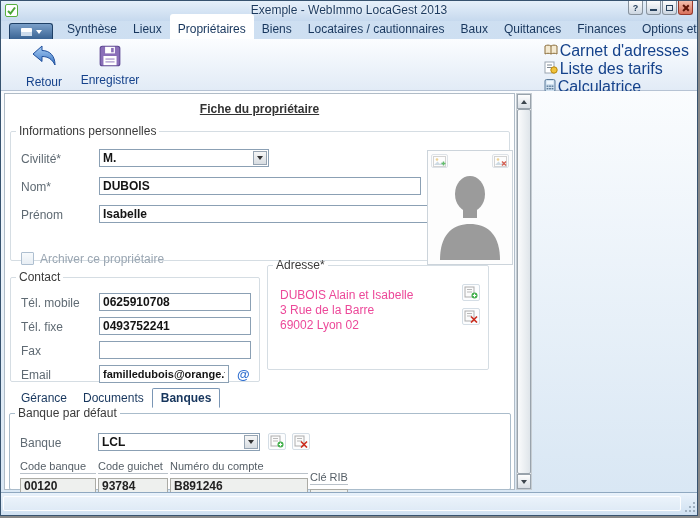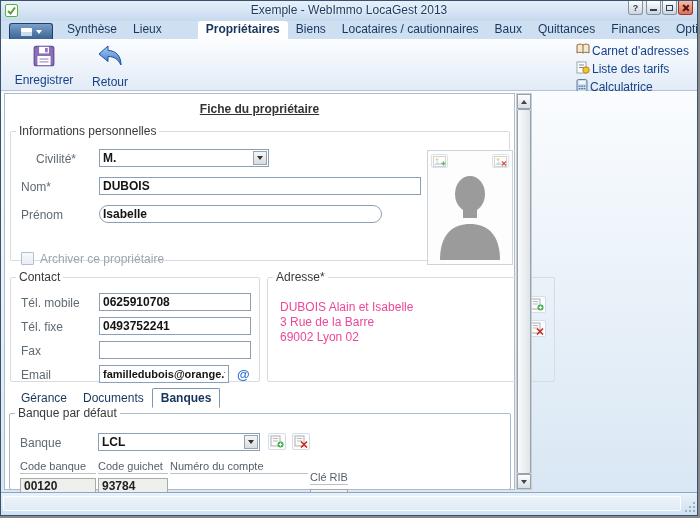--- a/index.html
+++ b/index.html
@@ -36,31 +36,31 @@
   .appmenu { position:absolute; left:8px; top:2px; width:44px; height:16px;
     border:1px solid #1f4066; border-bottom:none; border-radius:3px 3px 0 0;
     background:linear-gradient(#7ba0c9,#3a6494); display:flex; align-items:center;
     justify-content:center; gap:4px; }
   .appmenu .mini-win { width:11px; height:8px; background:#fff; border-radius:1px;
     box-shadow:inset 0 -4px 0 #cddcec; }
   .arr-down-w { width:0; height:0; border-left:3px solid transparent;
     border-right:3px solid transparent; border-top:4px solid #fff; }
   .tabs { position:absolute; left:58px; top:0; height:18px; display:flex; align-items:flex-end; }
   .tab { padding:2px 8px 3px; font-size:12px; color:#17365d; white-space:nowrap; cursor:default; }
-  .tab.active { background:#fff; border-radius:3px 3px 0 0; font-weight:bold; padding-top:1px;margin-left:28px; }
+  .tab.active { background:#fff; border-radius:3px 3px 0 0; font-weight:normal; padding-top:8px; }
 
   
   .ribbon { position:absolute; left:0; top:38px; right:0; height:52px;
     background:linear-gradient(#fbfdff,#e2ebf6); border-bottom:1px solid #b6c3d4; }
   .ribbon-left { position:absolute; left:10px; top:2px; display:flex; }
   .rb-big { width:66px; padding-top:3px; display:flex; flex-direction:column;
     align-items:center; gap:2px; font-size:12px; color:#15428b; cursor:default; }
   .ribbon-right { position:absolute; right:8px; top:4px; display:flex;
     flex-direction:column; gap:3px; align-items:flex-start; }
-  .rb-link { display:flex; align-items:center; gap:2px; font-size:12px;
+  .rb-link { display:flex; align-items:center; gap:2px; font-size:16px;
     color:#15428b; cursor:default; height:15px; }
 
   
   .content { position:absolute; left:0; top:90px; right:0; bottom:23px;
     background:linear-gradient(#fafcfe,#d9e7f4); }
   .page { position:absolute; left:3px; top:2px; width:511px; bottom:2px;
     background:#fff; border:1px solid #b0bcc7; }
 
   .form-title { position:absolute; left:0; right:0; top:8px; text-align:center;
     font-size:12px; font-weight:bold; text-decoration:underline; color:#333; }
@@ -183,44 +183,44 @@
       <span class="tab">Finances</span>
       <span class="tab">Options et contrôles</span>
 
     </div>
   </div>
 
   <div class="ribbon">
     <div class="ribbon-left">
       <div class="rb-big">
         <span>
-          <svg width="24" height="24" viewBox="0 0 22 22">
-            <rect x="2" y="2" width="18" height="18" rx="2" fill="#8a6fb8" stroke="#5c4591"></rect>
-            <rect x="6.5" y="2.6" width="9" height="6" fill="#fff"></rect>
-            <rect x="12" y="3.6" width="2.4" height="4" fill="#8a6fb8"></rect>
-            <rect x="5" y="11" width="12" height="8.4" fill="#fff"></rect>
-            <line x1="6.8" y1="13.8" x2="15.2" y2="13.8" stroke="#9a84c2"></line>
-            <line x1="6.8" y1="16.4" x2="15.2" y2="16.4" stroke="#9a84c2"></line>
-          </svg>
-        </span>
-        <span>Enregistrer</span>
-      </div>
-      <div class="rb-big">
-        <span>
           <svg width="28" height="26" viewBox="0 0 28 26">
             <defs>
                 <linearGradient id="bg1" x1="0" y1="0" x2="0" y2="1">
               <stop offset="0" stop-color="#a7cdf4"></stop>
                   <stop offset="1" stop-color="#3a75c4"></stop>
                 </linearGradient>
               </defs>
             <path d="M3 10 L12 2 L12 6.5 C20 6.5 25 12 25 21 C22 15 18 12.5 12 12.5 L12 17.5 Z" fill="url(#bg1)" stroke="#1f4f9c" stroke-width="1"></path>
           </svg>
         </span>
         <span>Retour</span>
+      </div>
+      <div class="rb-big">
+        <span>
+          <svg width="24" height="24" viewBox="0 0 22 22">
+            <rect x="2" y="2" width="18" height="18" rx="2" fill="#8a6fb8" stroke="#5c4591"></rect>
+            <rect x="6.5" y="2.6" width="9" height="6" fill="#fff"></rect>
+            <rect x="12" y="3.6" width="2.4" height="4" fill="#8a6fb8"></rect>
+            <rect x="5" y="11" width="12" height="8.4" fill="#fff"></rect>
+            <line x1="6.8" y1="13.8" x2="15.2" y2="13.8" stroke="#9a84c2"></line>
+            <line x1="6.8" y1="16.4" x2="15.2" y2="16.4" stroke="#9a84c2"></line>
+          </svg>
+        </span>
+        <span>Enregistrer</span>
       </div>
     </div>
     <div class="ribbon-right">
       <div class="rb-link">
         <span>
           <svg width="14" height="12" viewBox="0 0 14 12">
             <path d="M1 2 C3 .8 5 .8 7 2 C9 .8 11 .8 13 2 L13 10 C11 9 9 9 7 10 C5 9 3 9 1 10 Z" fill="#f4ead2" stroke="#8a6d3b"></path>
             <line x1="7" y1="2" x2="7" y2="10" stroke="#8a6d3b"></line>
           </svg>
         </span>
@@ -257,31 +257,31 @@
     </div>
   </div>
 
   <div class="content">
     <div class="page">
 
       <div class="form-title">Fiche du propriétaire</div>
 
       <fieldset style="left:5px; top:30px; width:500px; height:137px;">
         <legend>Informations personnelles</legend>
-        <span class="flabel" style="left:10px; top:14px;margin-left:15px;">Civilité*</span>
+        <span class="flabel" style="left:10px; top:14px;">Civilité*</span>
         <div class="fvalue combo" style="left:88px; top:11px; width:170px;">
           <span class="combo-text">M.</span>
           <span class="combo-btn">
               <span class="arr-down-d"></span>
             </span>
         </div>
         <span class="flabel" style="left:10px; top:42px;">Nom*</span>
         <input class="fvalue" style="left: 88px; top: 39px; width: 322px;" value="DUBOIS">
         <span class="flabel" style="left:10px; top:70px;">Prénom</span>
-        <input class="fvalue" style="left: 88px; top: 67px; width: 283px; border-radius: 9px;" value="Isabelle">
+        <input class="fvalue" style="left: 88px; top: 67px; width: 364px;" value="Isabelle">
 
         <span class="checkbox" style="left:10px; top:114px;"></span>
         <span class="check-label" style="left:29px; top:114px;">Archiver ce propriétaire</span>
 
         <div class="photo-box">
           <span class="photo-btn" style="left:3px;">
             <svg width="13" height="11" viewBox="0 0 13 11">
               <rect x="0.5" y="0.5" width="12" height="10" fill="#fdfdfd" stroke="#c9c9c9"></rect>
               <circle cx="4" cy="3.5" r="1.3" fill="#e8c77a"></circle>
               <path d="M1 9 L4.5 5.5 L7 8 L9 6 L12 9 Z" fill="#c2d2dd"></path>
@@ -313,21 +313,21 @@
         <input class="fvalue" style="left: 88px; top: 9px; width: 152px;" value="0625910708">
         <span class="flabel" style="left:10px; top:36px;">Tél. fixe</span>
         <input class="fvalue" style="left: 88px; top: 33px; width: 152px;" value="0493752241">
         <span class="flabel" style="left:10px; top:60px;">Fax</span>
         <input class="fvalue" style="left: 88px; top: 57px; width: 152px;" value="">
         <span class="flabel" style="left:10px; top:84px;">Email</span>
         <input class="fvalue" style="left: 88px; top: 81px; width: 130px; font-size: 11px;" value="familledubois@orange.fr">
         <span class="email-at" style="left:226px; top:83px;">@</span>
       </fieldset>
 
-      <fieldset style="left:262px; top:176px; width:288px; height:112px;">
+      <fieldset style="left:262px; top:164px; width:222px; height:112px;">
         <legend>Adresse*</legend>
         <span class="addr-line" style="left:12px; top:16px;">DUBOIS Alain et Isabelle</span>
         <span class="addr-line" style="left:12px; top:31px;">3 Rue de la Barre</span>
         <span class="addr-line" style="left:12px; top:46px;">69002 Lyon 02</span>
         <span class="act-btn" style="right:8px; top:12px;">
           <svg width="14" height="13" viewBox="0 0 14 13">
             <rect x="1" y="1" width="9" height="10" fill="#fbfbfb" stroke="#adadad"></rect>
             <line x1="3" y1="3.5" x2="8" y2="3.5" stroke="#b9b9b9"></line>
             <line x1="3" y1="6" x2="8" y2="6" stroke="#b9b9b9"></line>
             <circle cx="10.5" cy="9.5" r="3" fill="#3fae49"></circle>
@@ -380,20 +380,21 @@
         <div class="rib-col" style="left:10px; top:40px; width:76px;">
           <div class="rib-head">Code banque</div>
           <input class="rib-input" readonly="" value="00120" style="">
         </div>
         <div class="rib-col" style="left:88px; top:40px; width:70px;">
           <div class="rib-head">Code guichet</div>
           <input class="rib-input" readonly="" value="93784" style="">
         </div>
         <div class="rib-col" style="left:160px; top:40px; width:138px;">
           <div class="rib-head">Numéro du compte</div>
+          <input class="rib-input" readonly="" value="B891246" style="">
         </div>
         <div class="rib-col" style="left:300px; top:51px; width:38px;">
           <div class="rib-head">Clé RIB</div>
           <input class="rib-input" readonly="" value="19" style="">
         </div>
       </fieldset>
     </div>
 
     <div class="vscroll">
       <div class="vs-btn vs-up">

